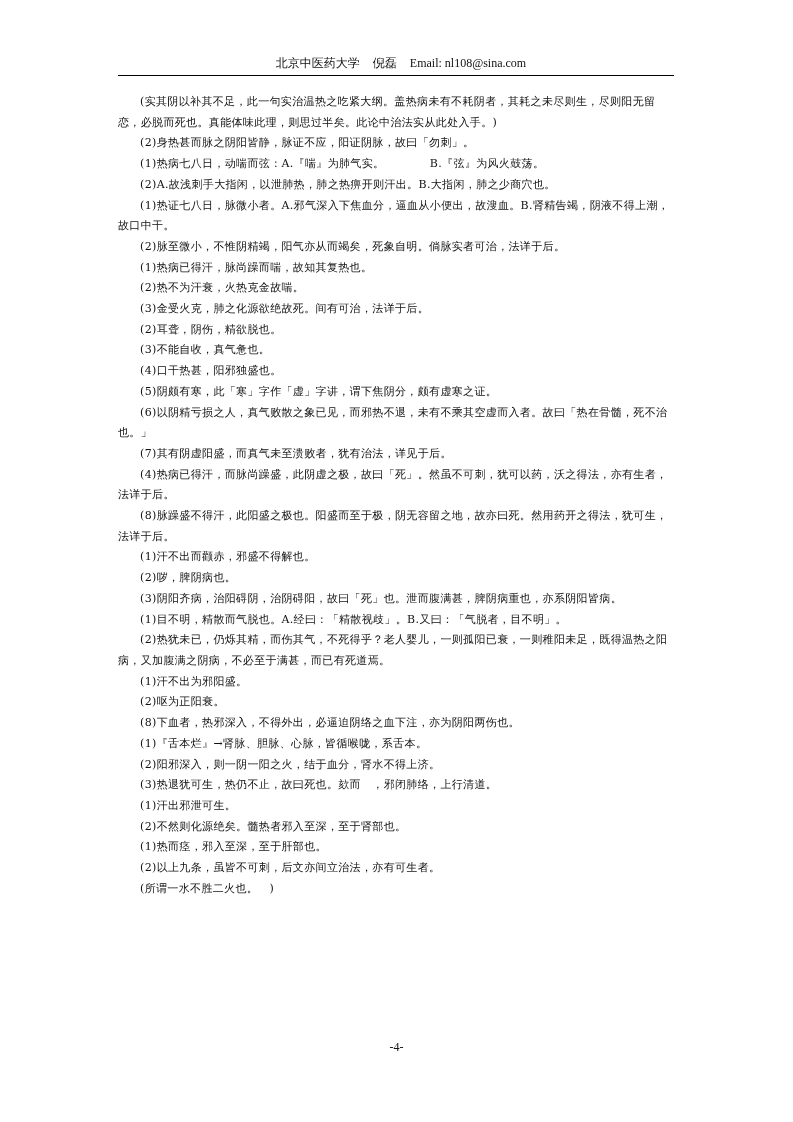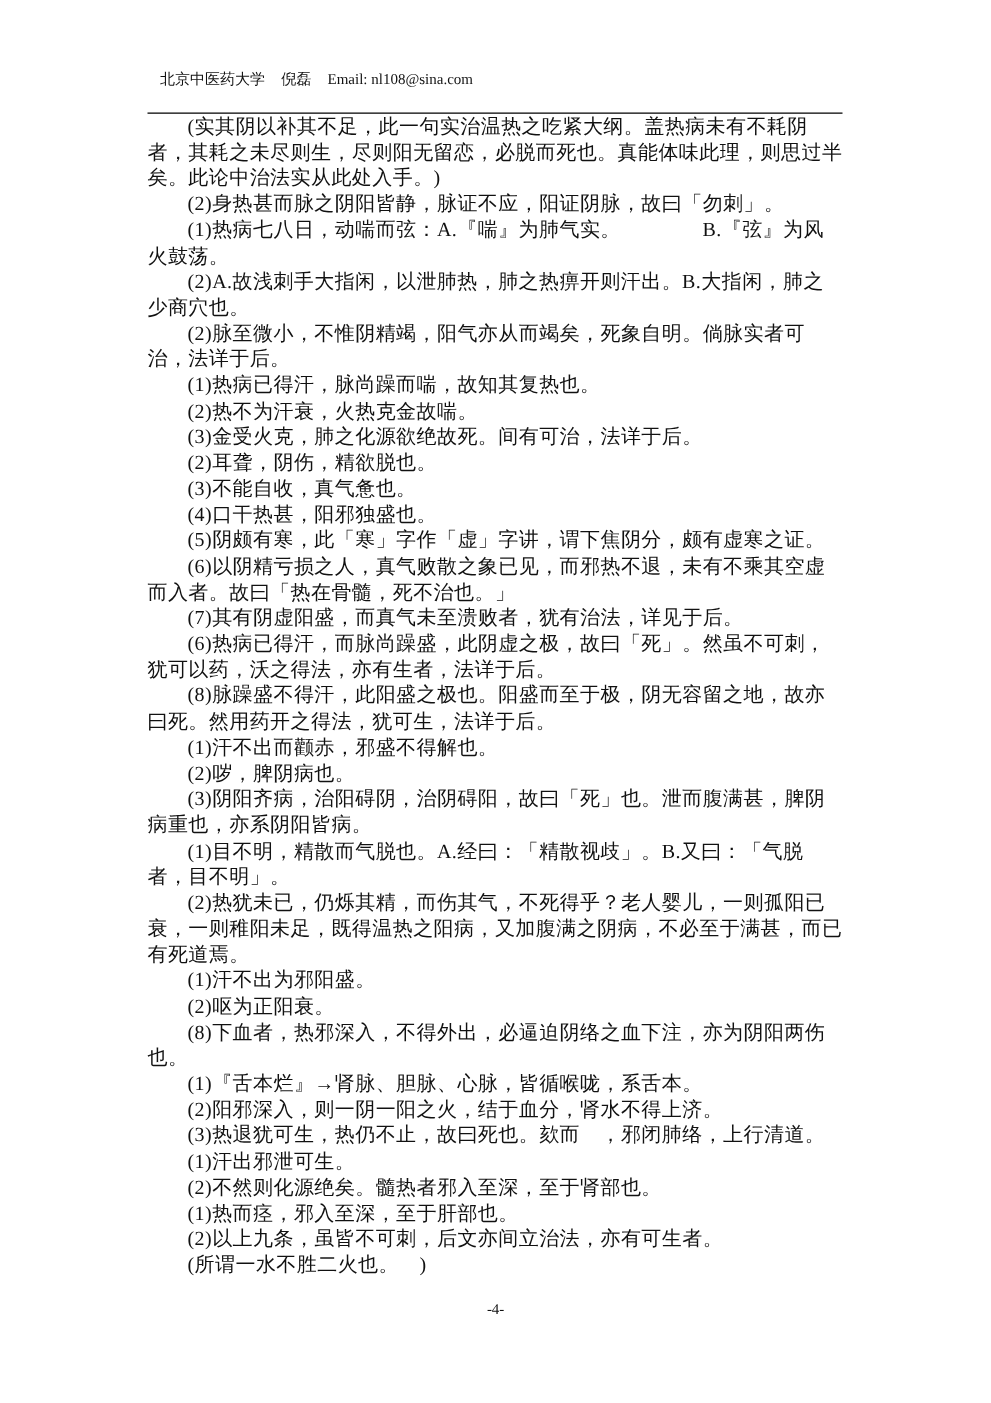--- a/index.html
+++ b/index.html
@@ -3,34 +3,33 @@
   <meta charset="utf-8">
   <style>
     html, body { margin: 0; padding: 0; background: #ffffff; }
     body {
       width: 793px; height: 1122px; position: relative; overflow: hidden;
       font-family: "DejaVu Serif", "Liberation Serif", serif;
       color: #111;
     }
     .header {
       position: absolute; left: 118px; top: 55px; width: 556px;
-      text-align: left; font-size: 12px; line-height: 16px;
+      text-align: center; font-size: 12px; line-height: 16px;
       font-family: "Liberation Serif", "DejaVu Serif", serif;
-      padding-bottom: 19px;
+      padding-bottom: 4px;
       border-bottom: 1.2px solid #000;
     }
     .header span { margin-left: 10px; }
     .content {
       position: absolute; left: 118px; top: 92px; width: 556px;
     }
     .p {
-      font-size: 16px; line-height: 20.7px; margin: 0;
+      font-size: 11px; line-height: 20.7px; margin: 0;
       text-indent: 2em; letter-spacing: 0.35px; white-space: normal;
       word-break: break-all;
-      font-family: Liberation Serif, serif;
     }
     .page-num {
       position: absolute; left: 0; width: 793px; top: 1040px;
       text-align: center; font-size: 12px;
       font-family: "Liberation Serif", serif;
     }
   </style>
 </head>
 <body>
 
@@ -38,31 +37,32 @@
   <span>北京中医药大学</span>
   <span>倪磊</span>
   <span>Email: nl108@sina.com</span>
 </div>
 
 <div class="content">
   <p class="p">(实其阴以补其不足，此一句实治温热之吃紧大纲。盖热病未有不耗阴者，其耗之未尽则生，尽则阳无留恋，必脱而死也。真能体味此理，则思过半矣。此论中治法实从此处入手。)</p>
   <p class="p">(2)身热甚而脉之阴阳皆静，脉证不应，阳证阴脉，故曰「勿刺」。</p>
   <p class="p">(1)热病七八日，动喘而弦：A.『喘』为肺气实。　　　　B.『弦』为风火鼓荡。</p>
   <p class="p">(2)A.故浅刺手大指闲，以泄肺热，肺之热痹开则汗出。B.大指闲，肺之少商穴也。</p>
+  <p class="p">(1)热证七八日，脉微小者。A.邪气深入下焦血分，逼血从小便出，故溲血。B.肾精告竭，阴液不得上潮，故口中干。</p>
   <p class="p">(2)脉至微小，不惟阴精竭，阳气亦从而竭矣，死象自明。倘脉实者可治，法详于后。</p>
   <p class="p">(1)热病已得汗，脉尚躁而喘，故知其复热也。</p>
   <p class="p">(2)热不为汗衰，火热克金故喘。</p>
   <p class="p">(3)金受火克，肺之化源欲绝故死。间有可治，法详于后。</p>
   <p class="p">(2)耳聋，阴伤，精欲脱也。</p>
   <p class="p">(3)不能自收，真气惫也。</p>
   <p class="p">(4)口干热甚，阳邪独盛也。</p>
   <p class="p">(5)阴颇有寒，此「寒」字作「虚」字讲，谓下焦阴分，颇有虚寒之证。</p>
   <p class="p">(6)以阴精亏损之人，真气败散之象已见，而邪热不退，未有不乘其空虚而入者。故曰「热在骨髓，死不治也。」</p>
   <p class="p">(7)其有阴虚阳盛，而真气未至溃败者，犹有治法，详见于后。</p>
-  <p class="p">(6)热病已得汗，而脉尚躁盛，此阴虚之极，故曰「死」。然虽不可刺，犹可以药，沃之得法，亦有生者，法详于后。</p>
+  <p class="p">(4)热病已得汗，而脉尚躁盛，此阴虚之极，故曰「死」。然虽不可刺，犹可以药，沃之得法，亦有生者，法详于后。</p>
   <p class="p">(8)脉躁盛不得汗，此阳盛之极也。阳盛而至于极，阴无容留之地，故亦曰死。然用药开之得法，犹可生，法详于后。</p>
   <p class="p">(1)汗不出而颧赤，邪盛不得解也。</p>
   <p class="p">(2)哕，脾阴病也。</p>
   <p class="p">(3)阴阳齐病，治阳碍阴，治阴碍阳，故曰「死」也。泄而腹满甚，脾阴病重也，亦系阴阳皆病。</p>
   <p class="p">(1)目不明，精散而气脱也。A.经曰：「精散视歧」。B.又曰：「气脱者，目不明」。</p>
   <p class="p">(2)热犹未已，仍烁其精，而伤其气，不死得乎？老人婴儿，一则孤阳已衰，一则稚阳未足，既得温热之阳病，又加腹满之阴病，不必至于满甚，而已有死道焉。</p>
   <p class="p">(1)汗不出为邪阳盛。</p>
   <p class="p">(2)呕为正阳衰。</p>
   <p class="p">(8)下血者，热邪深入，不得外出，必逼迫阴络之血下注，亦为阴阳两伤也。</p>
   <p class="p">(1)『舌本烂』→肾脉、胆脉、心脉，皆循喉咙，系舌本。</p>

